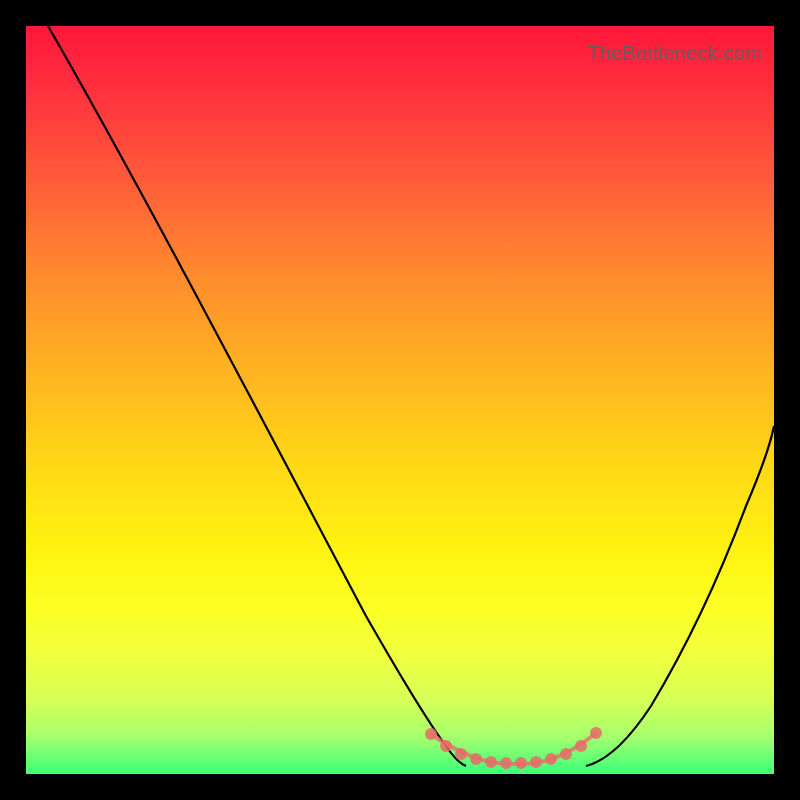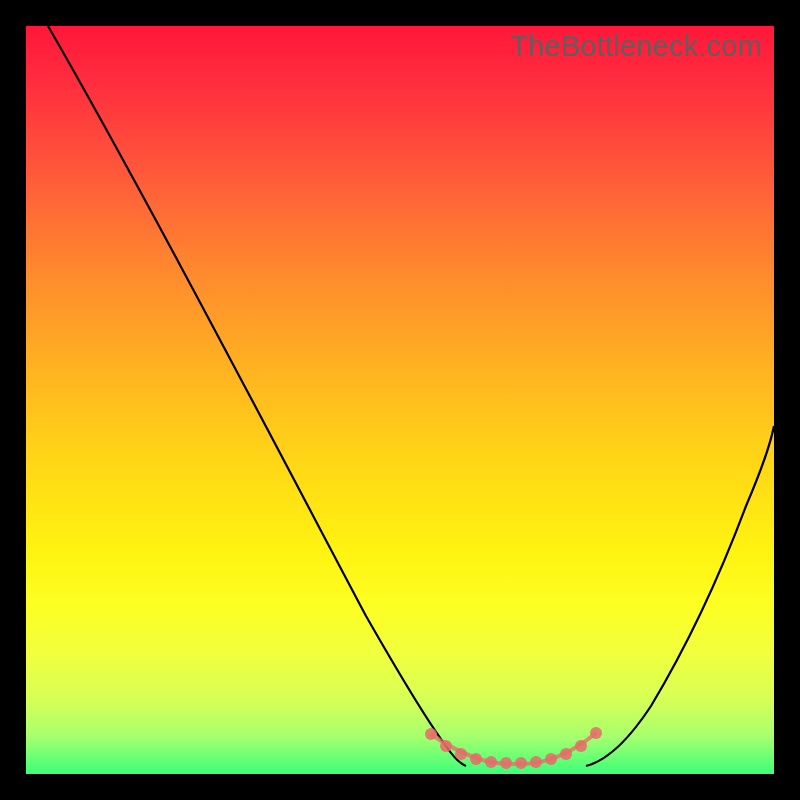--- a/index.html
+++ b/index.html
@@ -32,24 +32,24 @@
       #ffd616 58%,
       #fff311 70%,
       #fcff24 78%,
       #f0ff3e 84%,
       #d7ff56 90%,
       #a6ff6e 95%,
       #3cff7a 100%);
   }
   .watermark {
     position: absolute;
-    top: 4px;
+    top: 16px;
     right: 12px;
     color: #5f5f5f;
-    font-size: 29px;
+    font-size: 20px;
     font-weight: 500;
     letter-spacing: 0.2px;
     user-select: none;
   }
   svg.curves {
     position: absolute;
     left: 0;
     top: 0;
   }
 </style>

